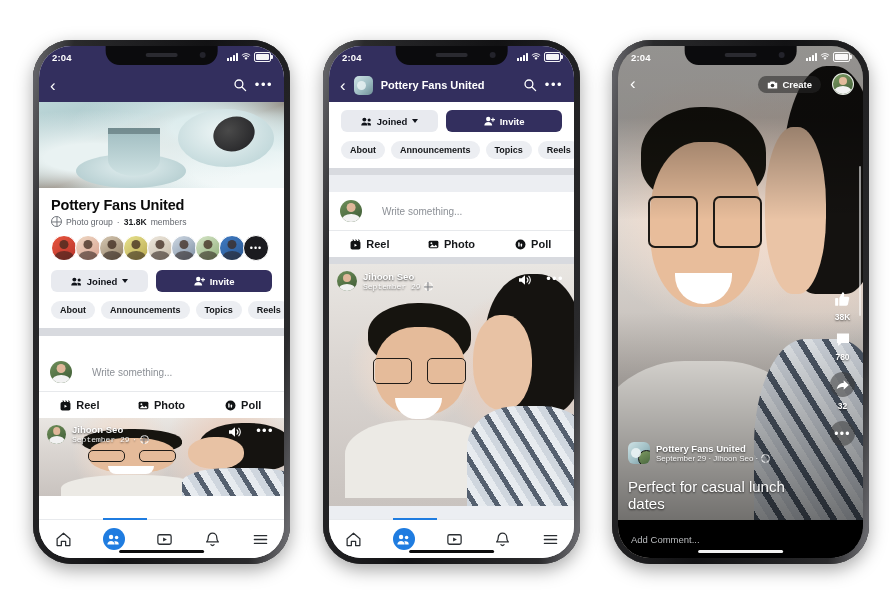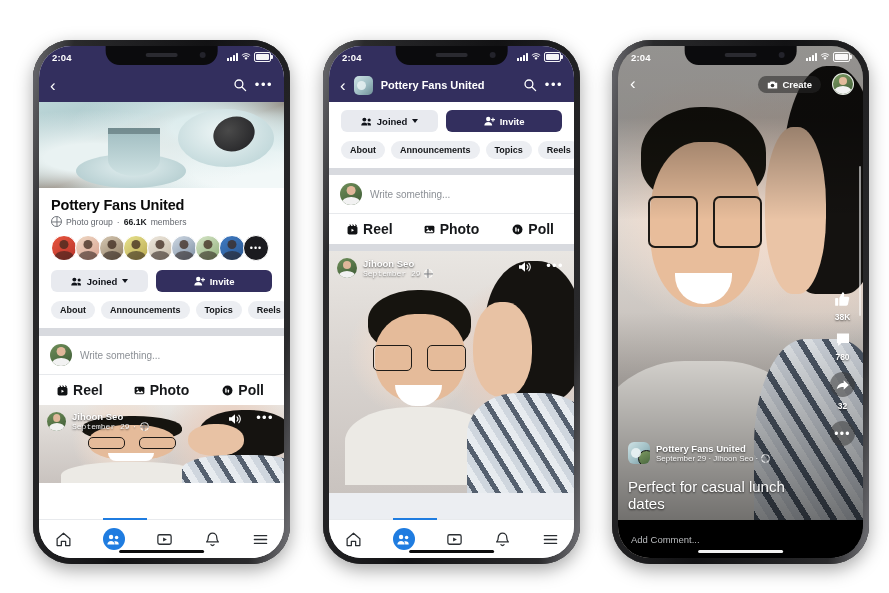--- a/index.html
+++ b/index.html
@@ -81,28 +81,28 @@
        font-size:9.5px;font-weight:bold;}
   .btn.joined{background:#e8eaef;color:#10131a;flex:0 0 44%;}
   .btn.invite{background:#332f5e;color:#fff;flex:1;}
   .caret{width:0;height:0;border-left:3.2px solid transparent;border-right:3.2px solid transparent;border-top:4px solid #10131a;}
 
   .chips{display:flex;gap:6px;padding:9px 0 9px 12px;overflow:hidden;}
   .chip{background:#eceef2;color:#121417;border-radius:11px;padding:4px 9px;font-size:9px;font-weight:bold;white-space:nowrap;}
 
   .divider{height:8px;background:#d8dadf;}
 
-  .composer{background:#fff;padding:8px 11px;display:flex;align-items:center;gap:8px;}
+  .composer{background:#fff;padding:8px 11px;display:flex;align-items:center;gap:20px;margin-top:17px;}
   .ava{width:22px;height:22px;border-radius:50%;flex:none;overflow:hidden;position:relative;
        background:linear-gradient(150deg,#6f8f5a,#3d5a35);}
   .ava .hd{position:absolute;left:50%;top:14%;transform:translateX(-50%);width:40%;height:40%;border-radius:50%;background:#e0b79a;}
   .ava .bd{position:absolute;left:50%;bottom:-18%;transform:translateX(-50%);width:85%;height:55%;border-radius:50% 50% 0 0;background:#f2f2f2;}
   .composer .ph{font-size:10px;color:#8c9096;}
   .cbar{display:flex;border-top:1px solid #e7e9ec;background:#fff;}
-  .cbar .ci{flex:1;display:flex;align-items:center;justify-content:center;gap:5px;padding:7px 0;font-size:14px;font-weight:bold;color:#16181b;}
+  .cbar .ci{flex:1;display:flex;align-items:center;justify-content:center;gap:5px;padding:7px 0;font-size:11px;font-weight:bold;color:#16181b;}
 
   
   .post{background:#000;position:relative;}
   .posthead{position:absolute;top:6px;left:8px;right:8px;display:flex;align-items:center;gap:6px;z-index:5;color:#fff;}
   .posthead .nm{font-size:9.5px;font-weight:bold;text-shadow:0 1px 2px rgba(0,0,0,.7);}
   .posthead .dt{font-size:8px;opacity:.92;display:flex;align-items:center;gap:3px;text-shadow:0 1px 2px rgba(0,0,0,.7);font-family:Liberation Mono, monospace;}
   .photo{background:
       radial-gradient(circle at 34% 42%,#f0ddcf 0 9%,rgba(240,221,207,0) 30%),
       radial-gradient(circle at 78% 44%,#e9cfc0 0 11%,rgba(233,207,192,0) 34%),
       linear-gradient(180deg,#e9e6e2 0%,#dbd6d2 40%,#c9c3bf 100%);position:relative;overflow:hidden;}
@@ -236,21 +236,21 @@
           <div class="lid"></div>
           <div class="plate"></div>
           <div class="cup"></div>
       </div>
 
       <div class="gname">Pottery Fans United</div>
       <div class="gmeta">
         <span class="globe"></span>
         <span>Photo group</span>
         <span>·</span>
-        <b>66.1K</b>
+        <b>31.8K</b>
         <span>members</span>
       </div>
 
       <div class="faces">
         <div class="f" style="background:linear-gradient(145deg,#e8563f,#b8332a);">
             <span class="hd"></span>
             <span class="bd"></span>
           </div>
         <div class="f" style="background:linear-gradient(145deg,#efd9c5,#d8a08f);">
             <span class="hd"></span>

